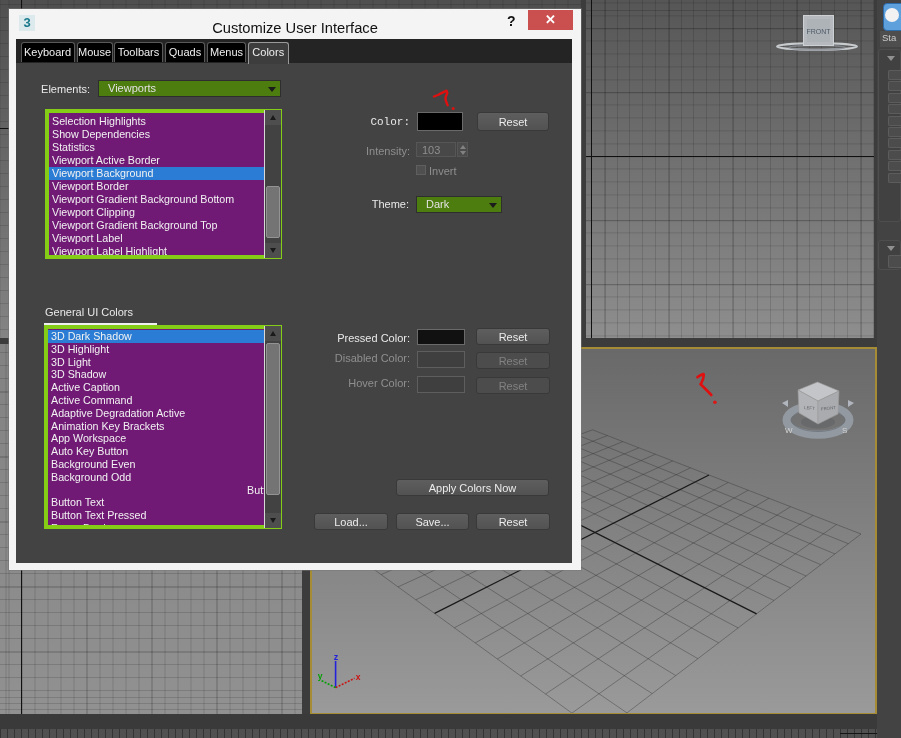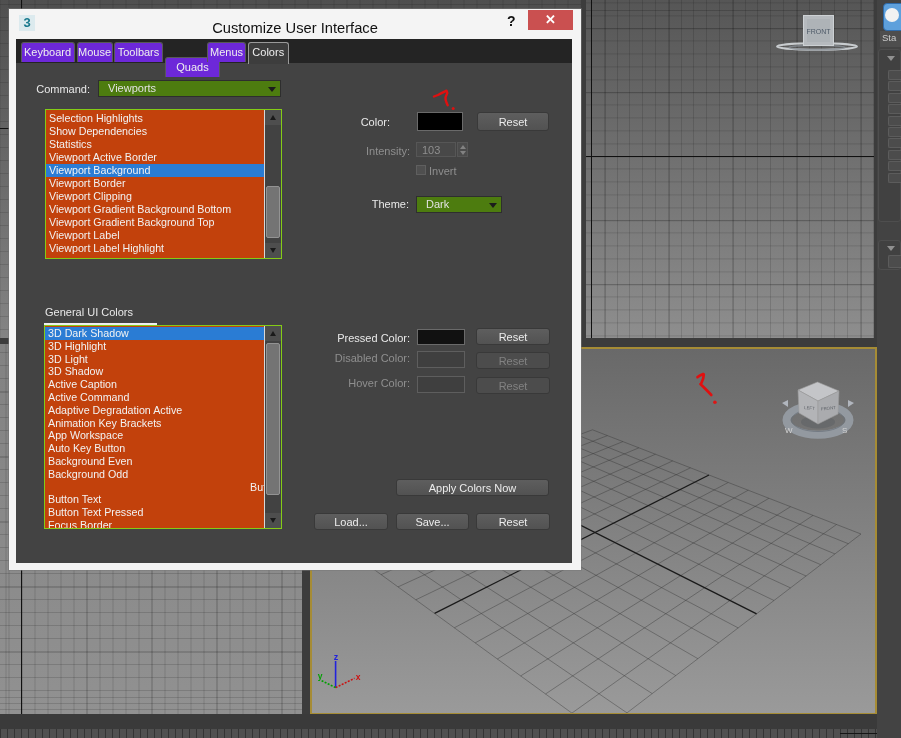--- a/index.html
+++ b/index.html
@@ -51,29 +51,29 @@
 #proll2{left:878px;top:240px;width:23px;height:30px;background:#414141;border:1px solid #4e4e4e;border-radius:3px;box-sizing:border-box;}
 .pbtn{position:absolute;left:888px;width:13px;height:8px;background:#4c4c4c;border:1px solid #5c5c5c;border-radius:2px 0 0 2px;border-right:none;}
 
 #dlg{left:9px;top:9px;width:572px;height:561px;background:#f4f4f4;box-shadow:0 0 0 1px rgba(120,120,120,.5);}
 #title{left:9px;top:9px;width:572px;height:30px;color:#111;font-size:14.7px;text-align:center;line-height:38px;}
 #icon3{left:19px;top:15px;width:16px;height:16px;background:#dceaee;color:#17788c;font-weight:bold;font-size:13px;text-align:center;line-height:16px;}
 #qmark{left:507px;top:13px;width:14px;height:18px;color:#111;font-weight:bold;font-size:14px;}
 #closeb{left:528px;top:10px;width:45px;height:20px;background:#ca5050;color:#fff;text-align:center;line-height:19px;font-size:13px;font-weight:bold;}
 #content{left:16px;top:39px;width:556px;height:524px;background:#434343;}
 #tabstrip{left:16px;top:39px;width:556px;height:24px;background:#242424;}
-.tab{position:absolute;top:42px;height:20px;background:#6d28d9;border:1px solid #595959;border-bottom:none;border-radius:3px 3px 0 0;color:#efefef;font-size:11px;text-align:center;box-sizing:border-box;line-height:19px;}
+.tab{position:absolute;top:42px;height:20px;background:#000000;border:1px solid #595959;border-bottom:none;border-radius:3px 3px 0 0;color:#efefef;font-size:11px;text-align:center;box-sizing:border-box;line-height:19px;}
 
 .lab{position:absolute;color:#e9e9e9;font-size:11px;text-align:right;}
 .dis{color:#8f8f8f !important;}
 .combo{position:absolute;background:#4d7c0f;border:1px solid #2e2e2e;color:#e2e2e2;font-size:11px;line-height:15px;box-sizing:border-box;}
 .combo .ar{position:absolute;right:4px;top:6px;width:0;height:0;border-left:4px solid transparent;border-right:4px solid transparent;border-top:5px solid #1c1c1c;}
 .btn{position:absolute;background:linear-gradient(#5e5e5e,#525252);border:1px solid #393939;border-radius:3px;color:#ececec;font-size:11px;text-align:center;box-sizing:border-box;}
 .btn.dis2{background:#4c4c4c;color:#828282;}
-.listbox{position:absolute;background:#c2410c;border:1px solid #84cc16;box-sizing:border-box;}
+.listbox{position:absolute;background:#701a75;border:4px solid #84cc16;box-sizing:border-box;}
 .li{height:13px;line-height:13px;color:#f2f2f2;font-size:10.7px;padding-left:3px;white-space:nowrap;}
 .li.sel{background:#2a7cd4;}
 .swatch{position:absolute;box-sizing:border-box;}
 .sbar{position:absolute;width:17px;background:#424242;border-left:1px solid #d8d8d8;box-sizing:border-box;}
 .sbtn{position:absolute;left:0;width:16px;height:15px;background:#4e4e4e;}
 .sthumb{position:absolute;left:1px;width:14px;background:#747474;border:1px solid #939393;border-radius:2px;box-sizing:border-box;}
 .sarr{position:absolute;left:4.5px;width:0;height:0;border-left:3.5px solid transparent;border-right:3.5px solid transparent;}
 .up{border-bottom:5px solid #1a1a1a;top:5px;}
 .dn{border-top:5px solid #1a1a1a;top:5px;}
 </style>
@@ -160,34 +160,34 @@
 <div class="abs" id="dlg"></div>
 <div class="abs" id="title">Customize User Interface</div>
 <div class="abs" id="icon3">3</div>
 <div class="abs" id="qmark">?</div>
 <div class="abs" id="closeb">✕</div>
 <div class="abs" id="content"></div>
 <div class="abs" id="tabstrip"></div>
 <div class="tab" style="left:20.5px;width:54px;">Keyboard</div>
 <div class="tab" style="left:76.5px;width:36px;">Mouse</div>
 <div class="tab" style="left:114px;width:49px;">Toolbars</div>
-<div class="tab" style="left:165px;width:55px;margin-top:15px;">Quads</div>
+<div class="tab" style="left:165px;width:40px;">Quads</div>
 <div class="tab" style="left:207px;width:39px;">Menus</div>
 <div class="tab" style="left:248px;width:40.5px;height:22px;background:#3d3d3d;border-color:#9a9a9a;">Colors</div>
-<div class="lab" style="left:20px;top:83px;width:70px;">Command:</div>
+<div class="lab" style="left:20px;top:83px;width:70px;">Elements:</div>
 <div class="combo" style="left:98px;top:80px;width:183px;height:17px;padding-left:9px;">Viewports<span class="ar"></span></div>
 <div class="listbox" style="left:45px;top:109px;width:237px;height:150px;padding-top:2px;overflow:hidden;">
     <div class="li">Selection Highlights</div>
     <div class="li">Show Dependencies</div>
     <div class="li">Statistics</div>
     <div class="li">Viewport Active Border</div>
     <div class="li sel">Viewport Background</div>
     <div class="li">Viewport Border</div>
+    <div class="li">Viewport Gradient Background Bottom</div>
     <div class="li">Viewport Clipping</div>
-    <div class="li">Viewport Gradient Background Bottom</div>
     <div class="li">Viewport Gradient Background Top</div>
     <div class="li">Viewport Label</div>
     <div class="li">Viewport Label Highlight</div>
   </div>
 <div class="sbar" style="left:264px;top:110px;height:148px;">
 <div class="sbtn" style="top:0">
       <div class="sarr up"></div>
     </div>
 <div class="sthumb" style="top:76px;height:52px;"></div>
 <div class="sbtn" style="top:133px;">
@@ -216,21 +216,21 @@
   </div>
 <div class="sbar" style="left:264px;top:326px;height:202px;">
 <div class="sbtn" style="top:0">
       <div class="sarr up"></div>
     </div>
 <div class="sthumb" style="top:17px;height:152px;"></div>
 <div class="sbtn" style="top:187px;">
       <div class="sarr dn"></div>
     </div>
   </div>
-<div class="lab" style="left:320px;top:116px;width:70px;">Color:</div>
+<div class="lab" style="left:340px;top:116px;width:70px;font-family:Liberation Mono, monospace;">Color:</div>
 <div class="swatch" style="left:417px;top:112px;width:46px;height:19px;background:#000;border:1px solid #6a6a6a;"></div>
 <div class="btn" style="left:477px;top:112px;width:72px;height:19px;line-height:18px;">Reset</div>
 <div class="lab dis" style="left:340px;top:145px;width:70px;">Intensity:</div>
 <div class="swatch" style="left:416px;top:142px;width:40px;height:15px;background:#484848;border:1px solid #565656;color:#8f8f8f;font-size:11px;line-height:14px;padding-left:5px;">103</div>
 <div class="swatch" style="left:457px;top:142px;width:11px;height:15px;background:#4b4b4b;border:1px solid #565656;">
 <div style="position:absolute;left:2px;top:2px;width:0;height:0;border-left:3px solid transparent;border-right:3px solid transparent;border-bottom:4px solid #828282;"></div>
 <div style="position:absolute;left:2px;top:8px;width:0;height:0;border-left:3px solid transparent;border-right:3px solid transparent;border-top:4px solid #828282;"></div>
   </div>
 <div class="swatch" style="left:416px;top:165px;width:10px;height:10px;background:#4f4f4f;border:1px solid #5f5f5f;"></div>
 <div class="lab dis" style="left:429px;top:165px;text-align:left;">Invert</div>

